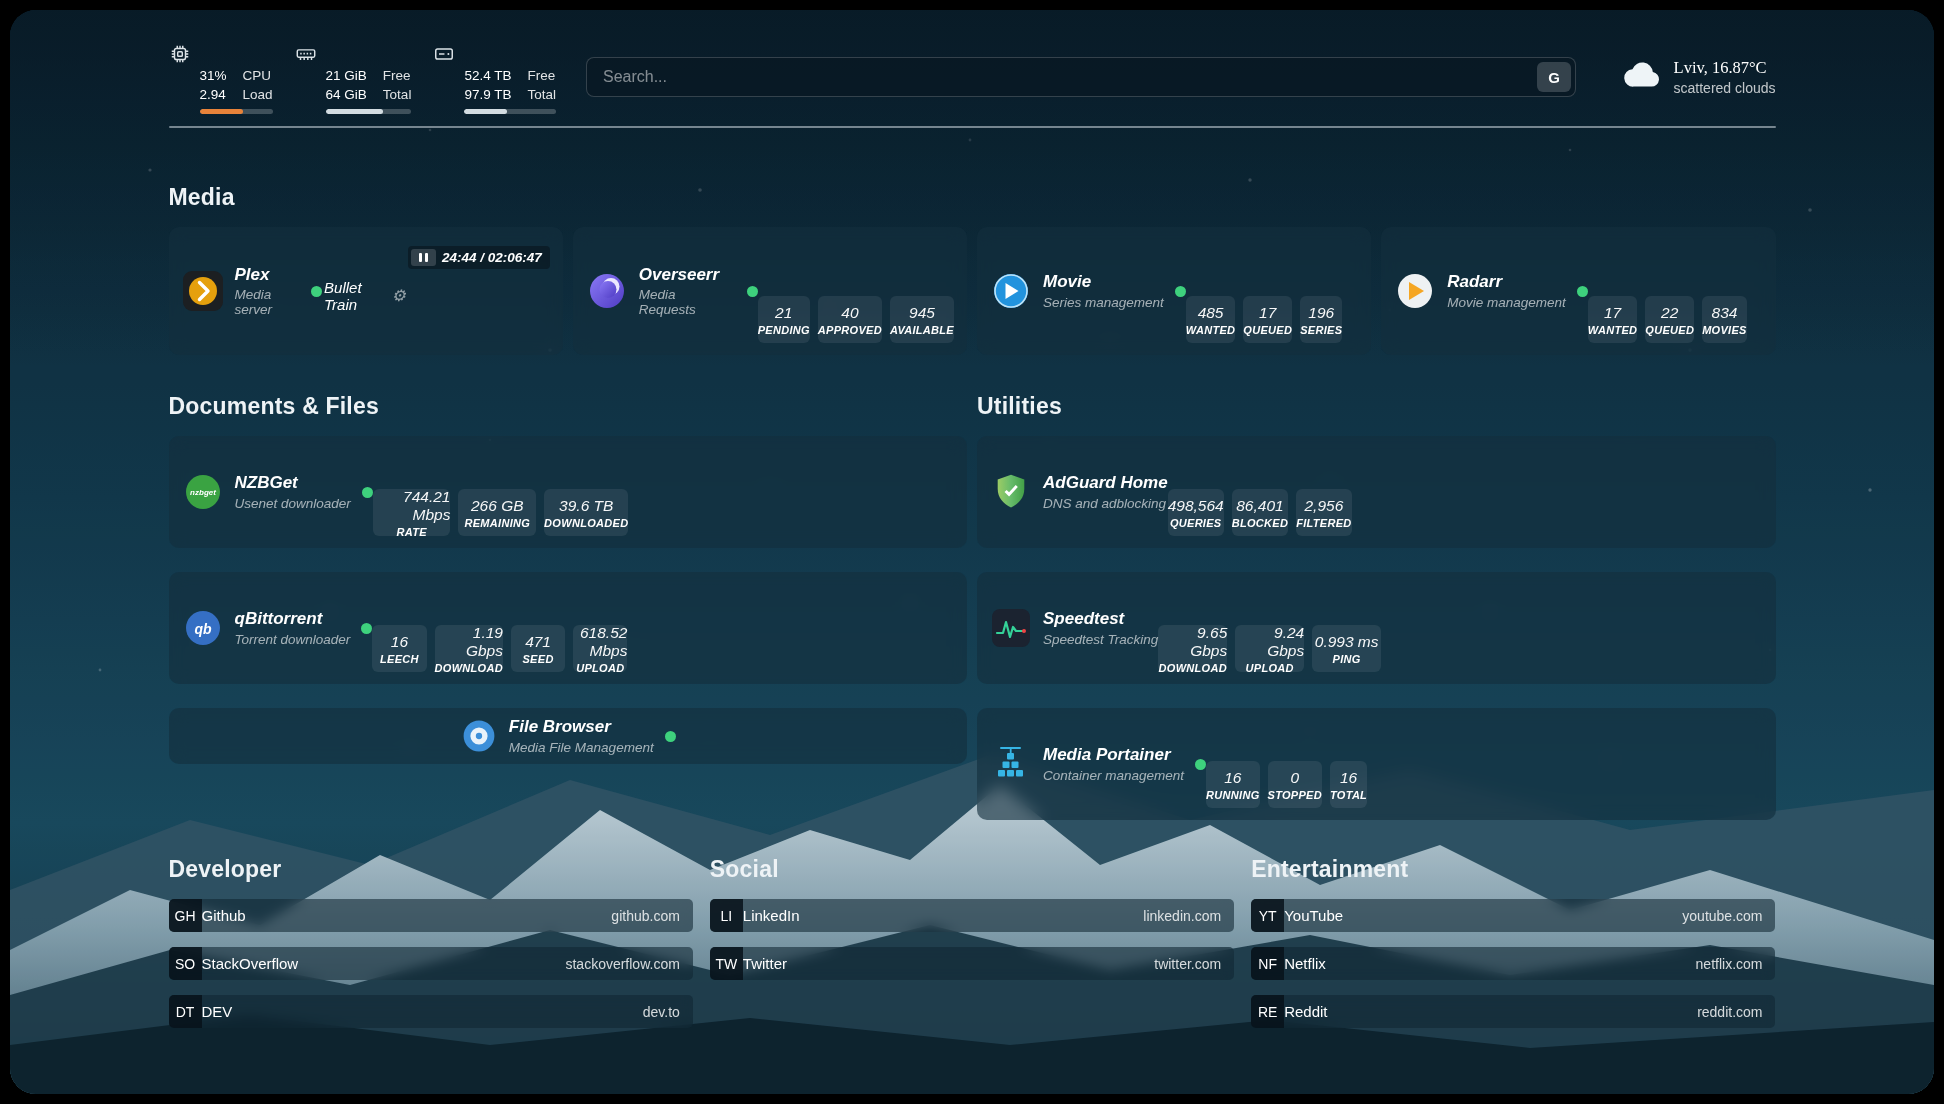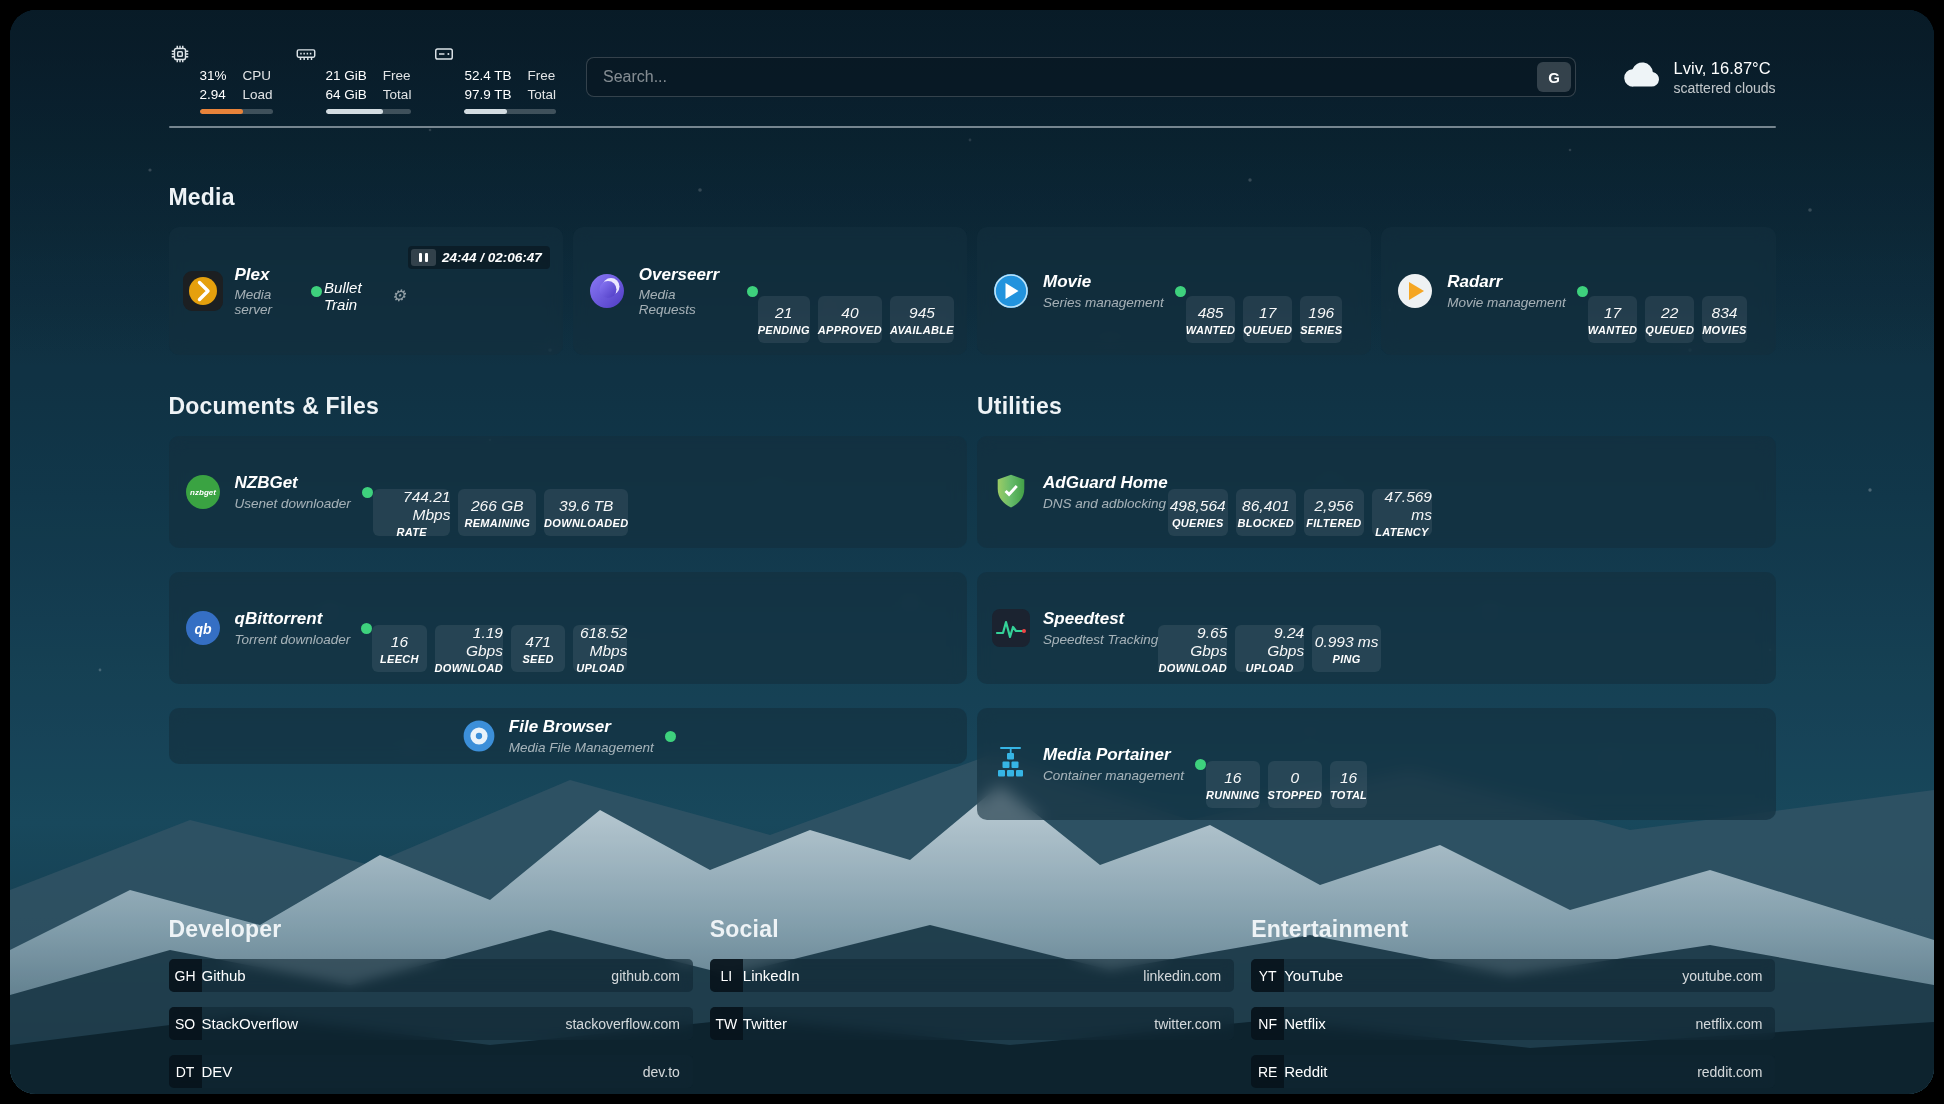--- a/index.html
+++ b/index.html
@@ -27,21 +27,21 @@
 
   .search-wrap { flex:1; position:relative; display:flex; align-items:center; max-width:990px; }
   .search-input { width:100%; height:40px; background:rgba(8,24,35,.72); border:1px solid rgba(255,255,255,.18);
                   border-radius:8px; color:#fff; padding:0 52px 0 16px; font-size:16px; outline:none;
                   font-family:"Liberation Sans", sans-serif; }
   .search-input::placeholder { color:rgba(255,255,255,.5); }
   .g-btn { position:absolute; right:5px; width:34px; height:30px; border:none; border-radius:6px;
            background:rgba(255,255,255,.18); color:#fff; font-size:15px; font-weight:700; cursor:pointer; }
 
   .weather { margin-left:auto; display:flex; align-items:center; gap:12px; }
-  .w-loc { font-size:16.5px; }
+  .w-loc { font-size:16.5px;font-family:Liberation Serif, serif; }
   .w-cond { font-size:14px; color:rgba(255,255,255,.75); margin-top:2px; }
 
   .divider { height:2px; background:rgba(226,234,240,.5); border-radius:1px; margin-top:22px; }
 
   
   .section-title { font-size:23px; font-weight:700; color:#eef3f6; letter-spacing:.2px; }
   .media-section { margin-top:56px; }
   .media-grid { display:grid; grid-template-columns:repeat(4,1fr); gap:10px; margin-top:16px; }
 
   .card { background:rgba(19,46,62,.62); border-radius:10px; backdrop-filter:blur(8px);
@@ -71,21 +71,21 @@
 
   
   .mid { display:grid; grid-template-columns:1fr 1fr; gap:10px; margin-top:38px; align-items:start; }
   .col .section-title { margin-bottom:16px; }
   .col .card + .card { margin-top:24px; }
   .card.h112 { height:112px; }
   .card.h56 { height:56px; padding:7px 13px; justify-content:center; }
   .card.h56 .tile { width:38px; height:38px; flex-basis:38px; }
 
   
-  .bookmarks { display:grid; grid-template-columns:1fr 1fr 1fr; gap:17px; margin-top:96px; }
+  .bookmarks { display:grid; grid-template-columns:1fr 1fr 1fr; gap:17px; margin-top:36px; }
   .bm-col .section-title { margin-bottom:16px; }
   .bm-list { display:flex; flex-direction:column; gap:15px; }
   .bm-row { display:flex; align-items:stretch; height:33px; border-radius:5px; overflow:hidden;
             background:rgba(16,38,50,.58); backdrop-filter:blur(6px); cursor:pointer; }
   .bm-abbr { width:33px; flex:0 0 33px; background:rgba(7,18,26,.85); display:flex;
              align-items:center; justify-content:center; font-size:14px; }
   .bm-name { display:flex; align-items:center; font-size:15px; }
   .bm-url { margin-left:auto; display:flex; align-items:center; padding-right:13px;
             font-size:14px; color:rgba(255,255,255,.82); }
 </style>
@@ -503,24 +503,20 @@
               <div class="l">QUERIES</div>
             </div>
             <div class="stat">
               <div class="v">86,401</div>
               <div class="l">BLOCKED</div>
             </div>
             <div class="stat">
               <div class="v">2,956</div>
               <div class="l">FILTERED</div>
             </div>
-            <div class="stat">
-              <div class="v">47.569 ms</div>
-              <div class="l">LATENCY</div>
-            </div>
           </div>
         </article>
 
         <article class="card h112">
           <div class="card-head">
             <span class="tile">
               <svg width="42" height="42" viewBox="0 0 42 42">
                 <rect x="2" y="2" width="38" height="38" rx="8" fill="#1b2330"></rect>
                 <polyline points="7,26 13,26 16,15 20,30 23,20 26,24 34,24" fill="none" stroke="#34d399" stroke-width="2.2" stroke-linejoin="round" stroke-linecap="round"></polyline>
                 <circle cx="34" cy="24" r="2" fill="#ef4444"></circle>

